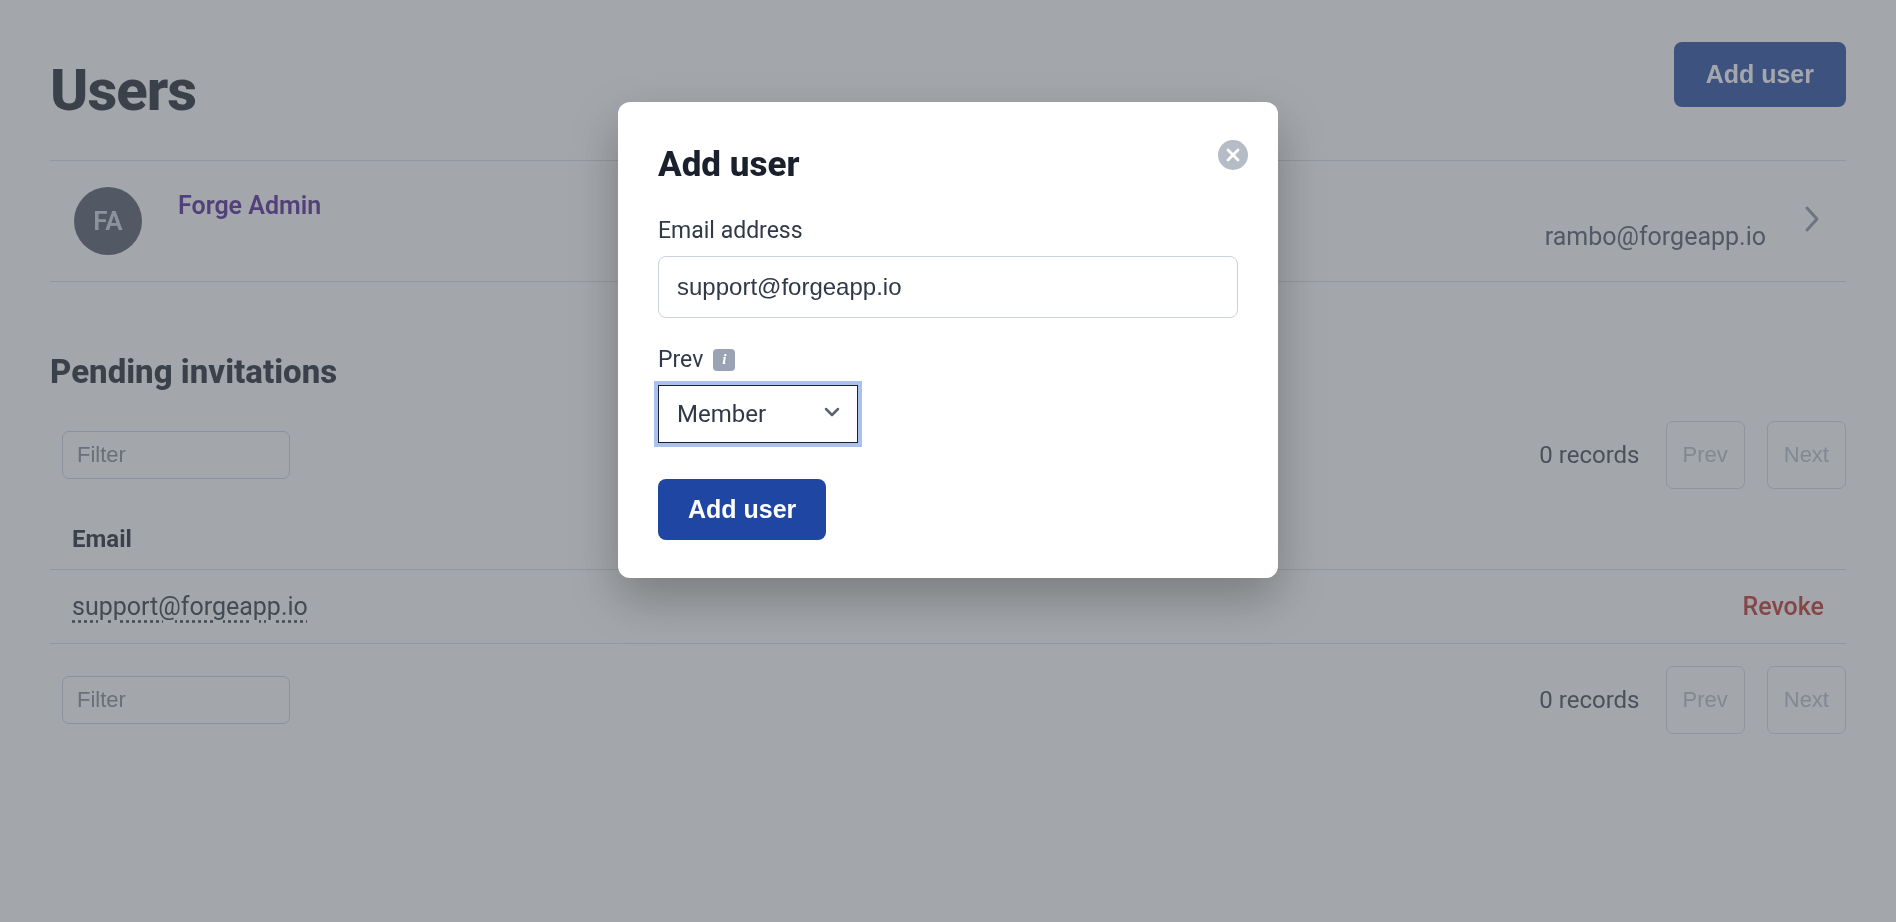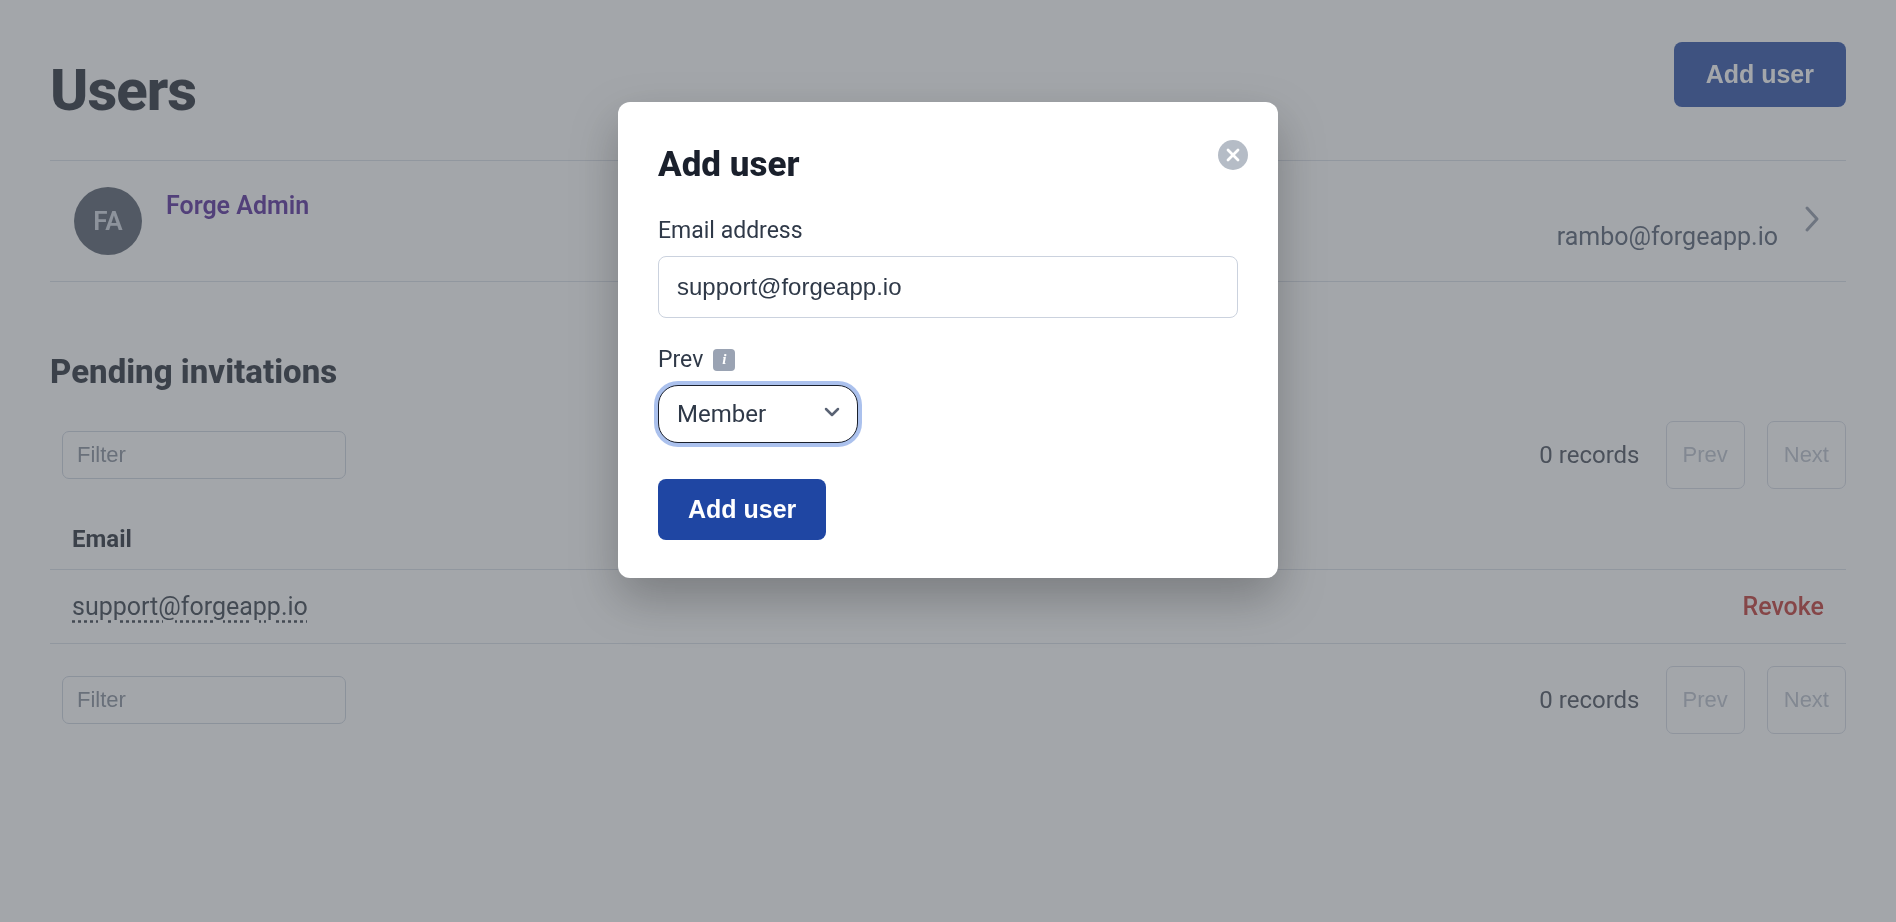--- a/index.html
+++ b/index.html
@@ -2,50 +2,50 @@
 <html><head>
 <meta charset="utf-8">
 <style>
   * { box-sizing: border-box; margin: 0; padding: 0; }
   html, body { width: 1896px; height: 922px; font-family: -apple-system, BlinkMacSystemFont, "Segoe UI", Roboto, Helvetica, Arial, sans-serif; background: #fff; color: #1a202c; overflow: hidden; }
   .page { padding: 24px 50px; }
   .header-row { display: flex; justify-content: space-between; align-items: center; margin-bottom: 36px; }
   .page-title { font-size: 58px; font-weight: 800; letter-spacing: -1px; margin-top: 32px; }
   .btn-primary { background: #1f46a3; color: #fff; border: none; border-radius: 8px; padding: 18px 32px; font-size: 25px; font-weight: 700; cursor: pointer; }
   .user-list { border-top: 1px solid #d8dde6; border-bottom: 1px solid #d8dde6; }
-  .user-row { display: flex; align-items: center; padding: 26px 24px 26px 24px; gap: 24px; }
+  .user-row { display: flex; align-items: center; padding: 26px 24px 26px 24px; gap: 36px; }
   .avatar { width: 68px; height: 68px; border-radius: 50%; background: #4c5564; color: #cfd5df; display: flex; align-items: center; justify-content: center; font-size: 26px; font-weight: 600; flex-shrink: 0; }
   .user-info { flex: 1; }
   .user-name { color: #4c1d95; font-size: 25px; font-weight: 600; margin-bottom: 2px; }
   .user-email { color: #4a5568; font-size: 25px; text-align: right; }
   .chevron { color: #8a92a3; }
   .section-title { font-size: 33px; font-weight: 800; margin-top: 70px; margin-bottom: 24px; }
   .toolbar-row { display: flex; align-items: center; justify-content: space-between; gap: 20px; padding: 6px 0; }
-  .filter-input { width: 284px; padding: 10px 14px; font-size: 22px; border: 1px solid #cbd2de; border-radius: 7px; color: #1a202c; background: #fff; margin-left: 12px; }
+  .filter-input { width: 228px; padding: 10px 14px; font-size: 22px; border: 1px solid #cbd2de; border-radius: 7px; color: #1a202c; background: #fff; margin-left: 12px; }
   .filter-input::placeholder { color: #7f8795; }
   .toolbar-right { display: flex; align-items: center; gap: 22px; }
   .records-text { font-size: 24px; color: #3c4350; margin-right: 4px; }
   .pager-btn { border: 1px solid #d2d8e2; background: #fff; color: #b6bdc9; border-radius: 7px; padding: 20px 16px; font-size: 22px; cursor: not-allowed; }
   .table { margin-top: 14px; border-bottom: 1px solid #d8dde6; }
   .thead { border-bottom: 1px solid #d8dde6; padding: 16px 22px; font-size: 24px; font-weight: 700; }
   .trow { display: flex; justify-content: space-between; align-items: center; padding: 22px 22px; }
   .tcell-email { font-size: 25px; color: #2b333f; text-decoration: underline dotted; text-underline-offset: 5px; }
   .revoke-link { font-size: 25px; color: #bd2b26; font-weight: 500; cursor: pointer; }
   .toolbar-bottom { margin-top: 16px; }
 
   
   .overlay { position: fixed; inset: 0; background: rgba(88,92,100,0.55); display: flex; align-items: flex-start; justify-content: center; }
   .modal { margin-top: 102px; width: 660px; background: #fff; border-radius: 12px; box-shadow: 0 20px 48px rgba(0,0,0,0.25); padding: 42px 40px 38px; position: relative; }
   .modal-title { font-size: 35px; font-weight: 800; margin-bottom: 32px; }
   .modal-close { position: absolute; top: 38px; right: 30px; width: 30px; height: 30px; border-radius: 50%; background: #b5bcc6; display: flex; align-items: center; justify-content: center; color: #fff; cursor: pointer; }
   .field-label { font-size: 23px; color: #2f3948; margin-bottom: 12px; display: flex; align-items: center; gap: 10px; }
   .info-icon { width: 22px; height: 22px; border-radius: 4px; background: #9aa3b3; color: #fff; display: inline-flex; align-items: center; justify-content: center; font-family: Georgia, serif; font-style: italic; font-weight: 700; font-size: 15px; }
   .text-input { width: 100%; border: 1px solid #cbd2de; border-radius: 8px; padding: 16px 18px; font-size: 24px; color: #2f3948; margin-bottom: 28px; }
   .select-wrap { position: relative; width: 200px; margin-bottom: 36px; }
-  .select-box { width: 100%; border: 1.5px solid #1a202c; border-radius: 20px; padding: 14px 48px 14px 18px; font-size: 24px; color: #2f3948; background: #fff; box-shadow: 0 0 0 4px rgba(102,142,222,0.55); appearance: none; -webkit-appearance: none; cursor: pointer; }
+  .select-box { width: 100%; border: 1.5px solid #1a202c; border-radius: 0; padding: 14px 48px 14px 18px; font-size: 24px; color: #2f3948; background: #fff; box-shadow: 0 0 0 4px rgba(102,142,222,0.55); appearance: none; -webkit-appearance: none; cursor: pointer; }
   .select-chevron { position: absolute; right: 16px; top: 50%; transform: translateY(-50%); color: #5a6374; pointer-events: none; }
   .modal-submit { background: #1f46a3; color: #fff; border: none; border-radius: 8px; padding: 16px 30px; font-size: 25px; font-weight: 700; cursor: pointer; }
 </style>
 </head>
 <body>
 
 <div class="page">
   <div class="header-row">
     <h1 class="page-title">Users</h1>
     <button class="btn-primary">Add user</button>

